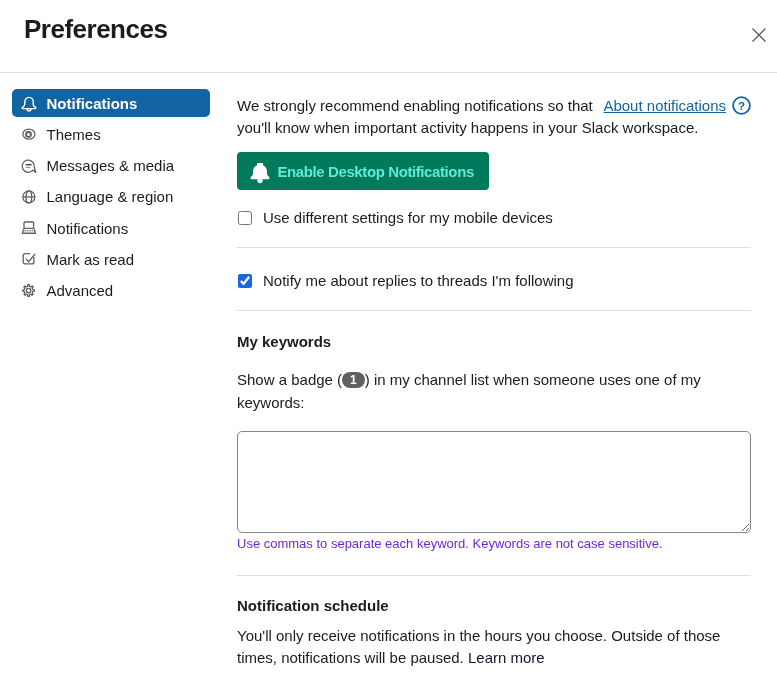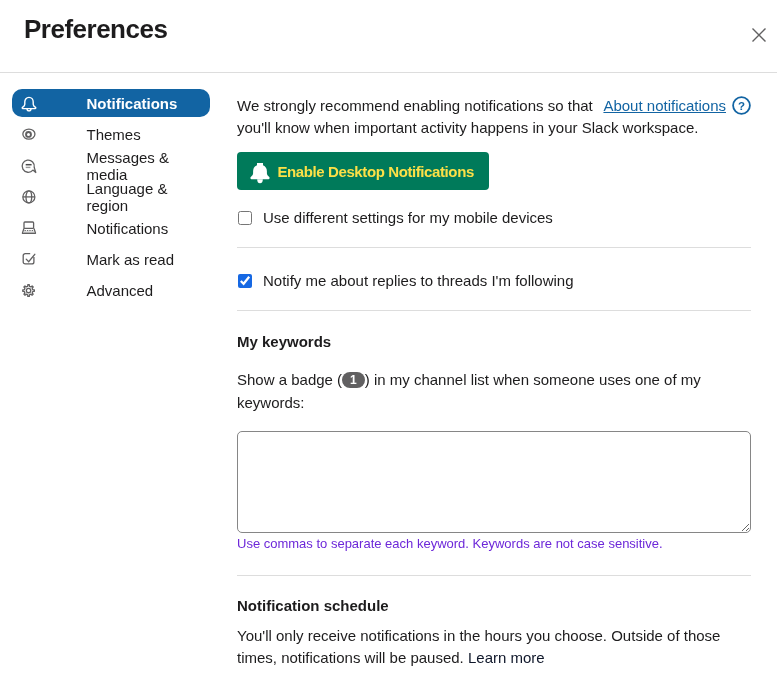--- a/index.html
+++ b/index.html
@@ -1,29 +1,29 @@
 <!DOCTYPE html>
 <html><head>
 <meta charset="utf-8">
 <style>
 * { margin:0; padding:0; box-sizing:border-box; }
 html,body { width:777px; height:693px; background:#fff; font-family:"Liberation Sans", sans-serif; color:#1d1c1d; overflow:hidden; }
 .hdr-title { position:absolute; left:24px; top:14px; font-size:26px; font-weight:700; letter-spacing:-0.5px; }
 .hdr-line { position:absolute; left:0; top:72px; width:777px; height:1px; background:#ddd; }
 .close-x { position:absolute; left:751px; top:27px; width:16px; height:16px; }
 .nav { position:absolute; left:12px; top:89px; width:198px; }
-.nav-item { height:28px; margin-bottom:3.3px; border-radius:10px; display:flex; align-items:center; font-size:15px;gap:40px; }
+.nav-item { height:28px; margin-bottom:3.3px; border-radius:5px; display:flex; align-items:center; font-size:15px; }
 .nav-item .ic { width:18px; height:18px; margin-left:8px; margin-right:8.5px; flex:none; overflow:visible; }
 .nav-item.sel { background:#1264a3; color:#fff; font-weight:700; }
 .content { position:absolute; left:237px; top:0; width:514px; }
 .para { font-size:15px; line-height:21.5px; }
 .toplink { position:absolute; top:96px; right:0; display:flex; align-items:center; }
 .toplink a { color:#1264a3; font-size:15px; text-decoration:underline; }
 .qcirc { margin-left:6px; }
-.btn { position:absolute; left:0; top:152px; height:38px; background:#007a5a; border-radius:4px; color:#fde047; font-size:15px; font-weight:700; letter-spacing:-0.4px; display:flex; align-items:center; padding:0 15.5px 0 13px; }
+.btn { position:absolute; left:0; top:152px; height:38px; background:#007a5a; border-radius:4px; color:#5eead4; font-size:15px; font-weight:700; letter-spacing:-0.4px; display:flex; align-items:center; padding:0 15.5px 0 13px; }
 .btn .ic { width:20px; height:20px; margin-right:7.5px; overflow:visible; position:relative; top:1px; }
 .cbrow { position:absolute; left:0; display:flex; align-items:center; font-size:15px; }
 .cbrow input { width:14px; height:14px; margin:0 11px 0 1px; accent-color:#1668e3; }
 .divider { position:absolute; left:0; width:514px; height:1px; background:#ddd; }
 .h2 { position:absolute; left:0; font-size:15px; font-weight:700; }
 .badge { display:inline-block; background:#616061; color:#fff; font-size:12px; font-weight:700; border-radius:9px; padding:1px 8px 1px 8px; line-height:14px; vertical-align:1px; }
 textarea { position:absolute; left:0; top:431px; width:514px; height:102px; border:1px solid #868686; border-radius:5px; resize:both; font-family:"Liberation Sans",sans-serif; font-size:15px; padding:8px; }
 .helper { position:absolute; left:0; top:536px; font-size:13px; color:#6d28d9; }
 a.plain { color:#0f172a; text-decoration:none; }
 </style>

